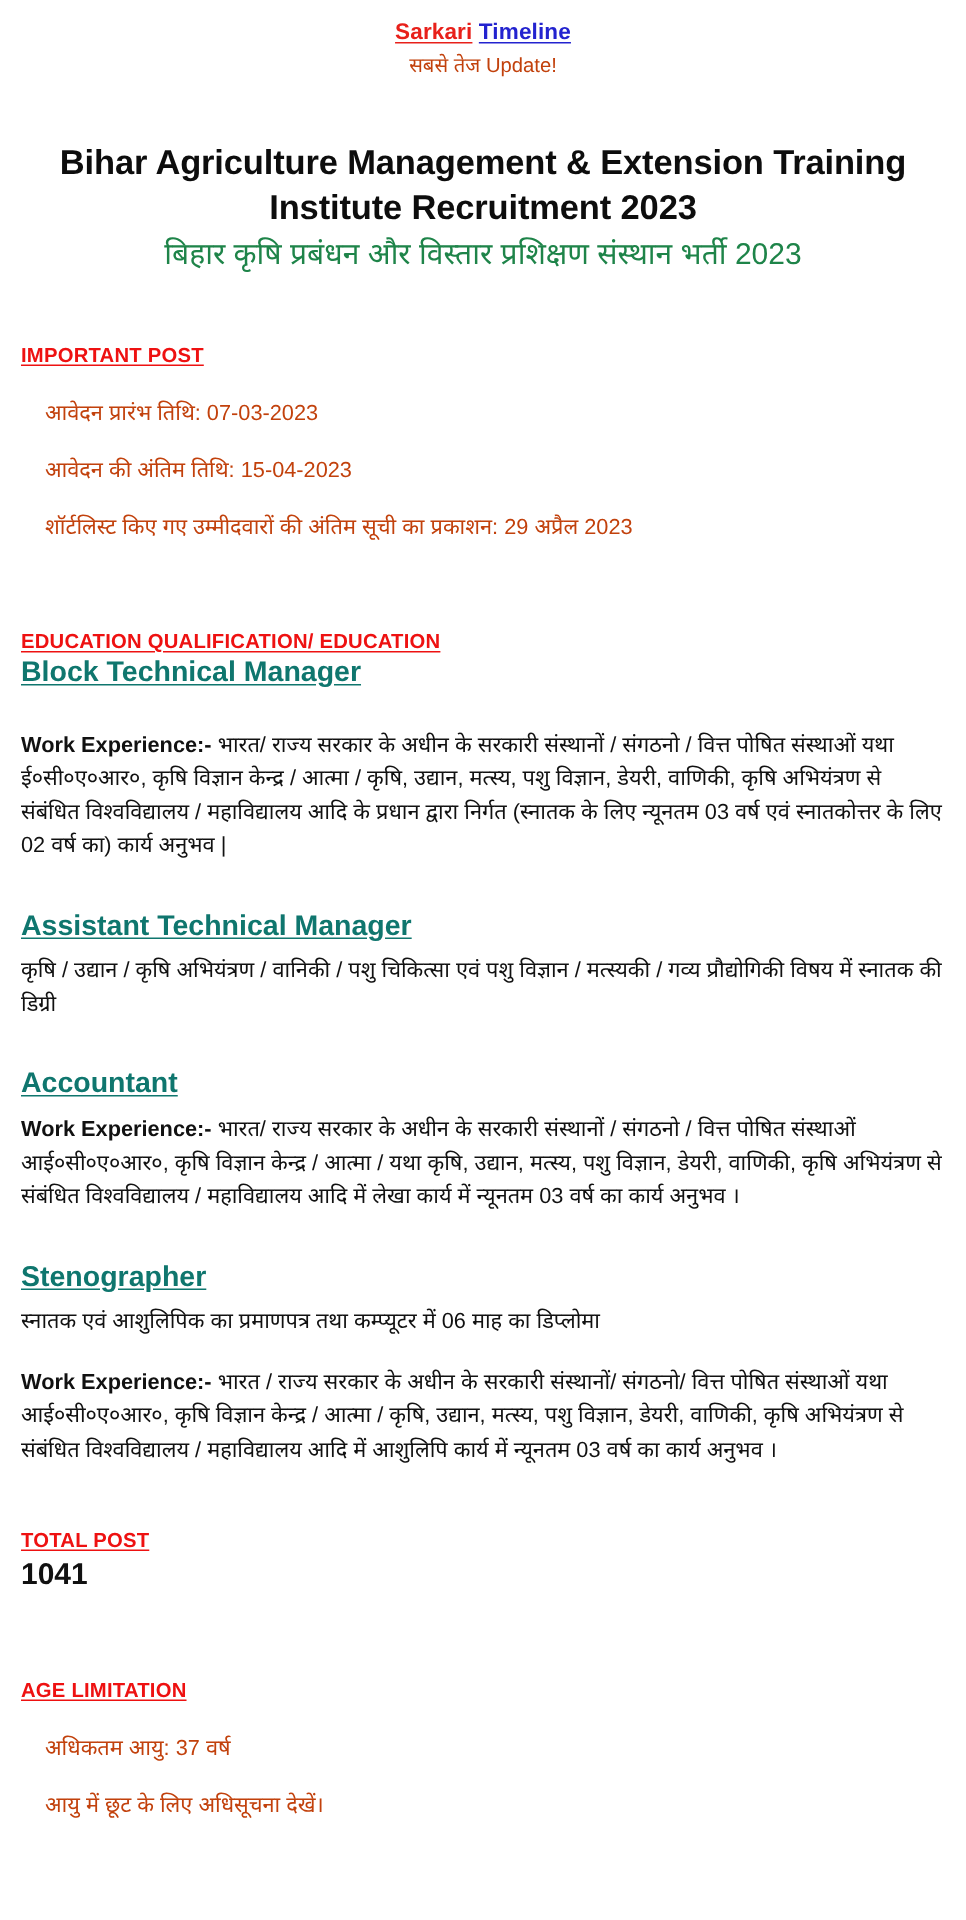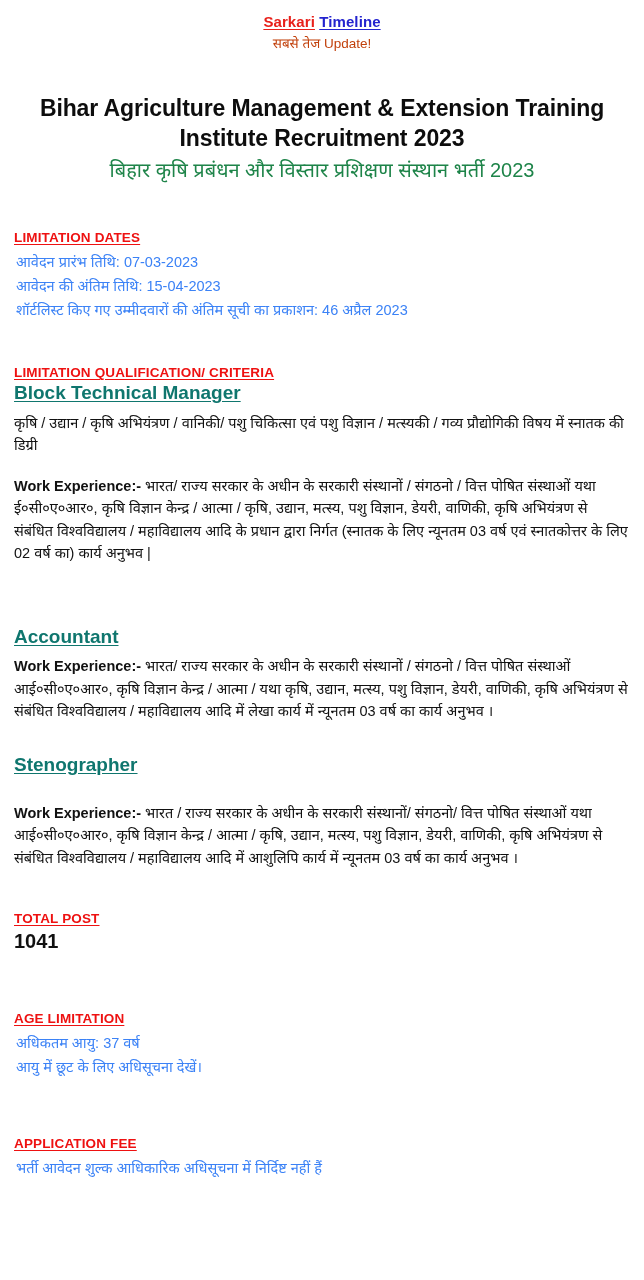--- a/index.html
+++ b/index.html
@@ -87,22 +87,22 @@
     font-size: 13.5px;
     text-decoration: underline;
     text-underline-offset: 2px;
     letter-spacing: .15px;
     display: inline-block;
     margin: 0;
   }
   .line {
     font-size: 14.5px;
     line-height: 22px;
-    color: #3b82f6;
-    margin: 2px;
+    color: #c2410c;
+    margin: 16px;
   }
   .para {
     font-size: 14.5px;
     line-height: 22.5px;
     color: #111111;
     margin: 0;
     text-align: left;
   }
   .post-head {
     font-size: 19px;
@@ -143,60 +143,65 @@
   </div>
 
   <div class="title-block">
     <div class="title-en">Bihar Agriculture Management &amp; Extension Training Institute Recruitment 2023</div>
     <div class="title-hi">बिहार कृषि प्रबंधन और विस्तार प्रशिक्षण संस्थान भर्ती 2023</div>
   </div>
 
   <div class="content">
 
     <div class="sec">
-      <div class="sec-head">LIMITATION DATES</div>
+      <div class="sec-head">IMPORTANT POST</div>
       <div class="gap-dates"></div>
       <div class="line">आवेदन प्रारंभ तिथि: 07-03-2023</div>
       <div class="line">आवेदन की अंतिम तिथि: 15-04-2023</div>
-      <div class="line">शॉर्टलिस्ट किए गए उम्मीदवारों की अंतिम सूची का प्रकाशन: 46 अप्रैल 2023</div>
-    </div>
-
-    <div class="gap-xl"></div>
-
-    <div class="sec">
-      <div class="sec-head">LIMITATION QUALIFICATION/ CRITERIA </div>
+      <div class="line">शॉर्टलिस्ट किए गए उम्मीदवारों की अंतिम सूची का प्रकाशन: 29 अप्रैल 2023</div>
+    </div>
+
+    <div class="gap-xl"></div>
+
+    <div class="sec">
+      <div class="sec-head">EDUCATION QUALIFICATION/ EDUCATION </div>
 
       
       <div>
         <div class="post-head">Block Technical Manager</div>
         <div class="gap-sm"></div>
-        <div class="para">कृषि / उद्यान / कृषि अभियंत्रण / वानिकी/ पशु चिकित्सा एवं पशु विज्ञान / मत्स्यकी / गव्य प्रौद्योगिकी विषय में स्नातक की डिग्री</div>
         <div class="gap-md"></div>
         <div class="para"><span class="we-label">Work Experience:-</span><span> भारत/ राज्य सरकार के अधीन के सरकारी संस्थानों / संगठनो / वित्त पोषित संस्थाओं यथा ई०सी०ए०आर०, कृषि विज्ञान केन्द्र / आत्मा / कृषि, उद्यान, मत्स्य, पशु विज्ञान, डेयरी, वाणिकी, कृषि अभियंत्रण से संबंधित विश्वविद्यालय / महाविद्यालय आदि के प्रधान द्वारा निर्गत (स्नातक के लिए न्यूनतम 03 वर्ष एवं स्नातकोत्तर के लिए 02 वर्ष का) कार्य अनुभव |</span></div>
       </div>
 
       <div class="gap-lg"></div>
 
       
+      <div>
+        <div class="post-head">Assistant Technical Manager</div>
+        <div class="gap-sm"></div>
+        <div class="para">कृषि / उद्यान / कृषि अभियंत्रण / वानिकी / पशु चिकित्सा एवं पशु विज्ञान / मत्स्यकी / गव्य प्रौद्योगिकी विषय में स्नातक की डिग्री</div>
+      </div>
 
       <div class="gap-lg"></div>
 
       
       <div>
         <div class="post-head">Accountant</div>
         <div class="gap-sm"></div>
         <div class="para"><span class="we-label">Work Experience:-</span><span> भारत/ राज्य सरकार के अधीन के सरकारी संस्थानों / संगठनो / वित्त पोषित संस्थाओं आई०सी०ए०आर०, कृषि विज्ञान केन्द्र / आत्मा / यथा कृषि, उद्यान, मत्स्य, पशु विज्ञान, डेयरी, वाणिकी, कृषि अभियंत्रण से संबंधित विश्वविद्यालय / महाविद्यालय आदि में लेखा कार्य में न्यूनतम 03 वर्ष का कार्य अनुभव ।</span></div>
       </div>
 
       <div class="gap-lg"></div>
 
       
       <div>
         <div class="post-head">Stenographer</div>
         <div class="gap-sm"></div>
+        <div class="para">स्नातक एवं आशुलिपिक का प्रमाणपत्र तथा कम्प्यूटर में 06 माह का डिप्लोमा</div>
         <div class="gap-md"></div>
         <div class="para"><span class="we-label">Work Experience:-</span><span> भारत / राज्य सरकार के अधीन के सरकारी संस्थानों/ संगठनो/ वित्त पोषित संस्थाओं यथा आई०सी०ए०आर०, कृषि विज्ञान केन्द्र / आत्मा / कृषि, उद्यान, मत्स्य, पशु विज्ञान, डेयरी, वाणिकी, कृषि अभियंत्रण से संबंधित विश्वविद्यालय / महाविद्यालय आदि में आशुलिपि कार्य में न्यूनतम 03 वर्ष का कार्य अनुभव ।</span></div>
       </div>
     </div>
 
     <div class="gap-xl"></div>
 
     <div class="sec">
       <div class="sec-head">TOTAL POST</div>
       <div class="big-num">1041</div>

